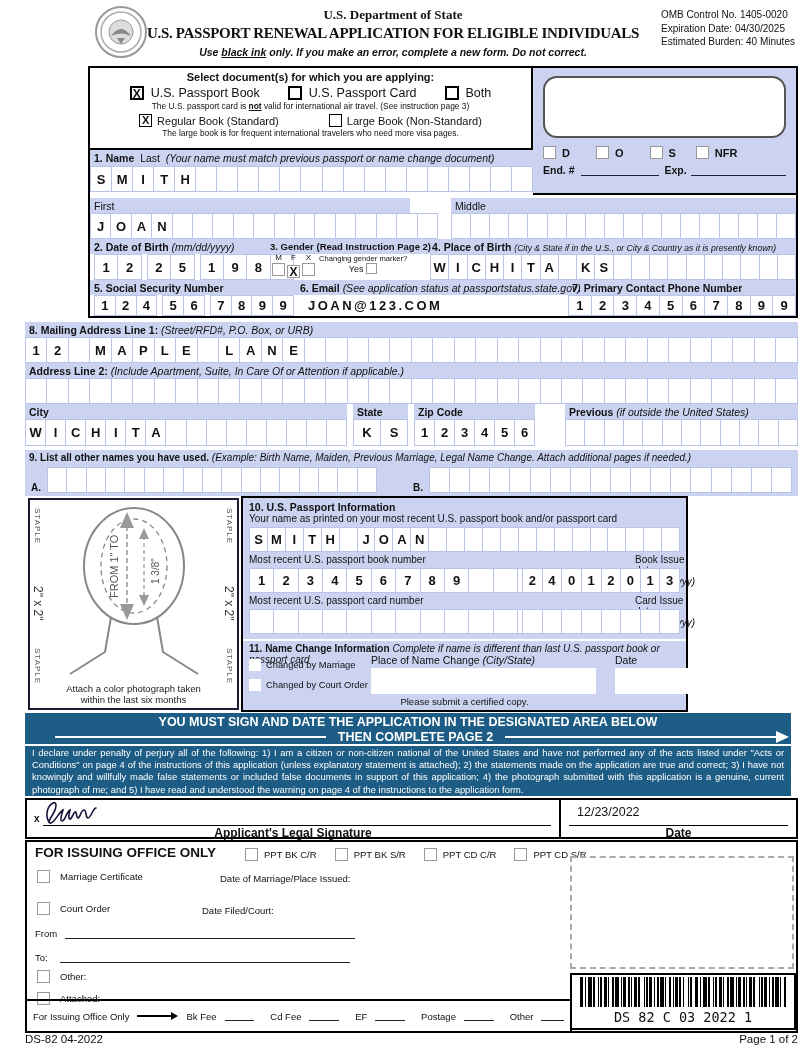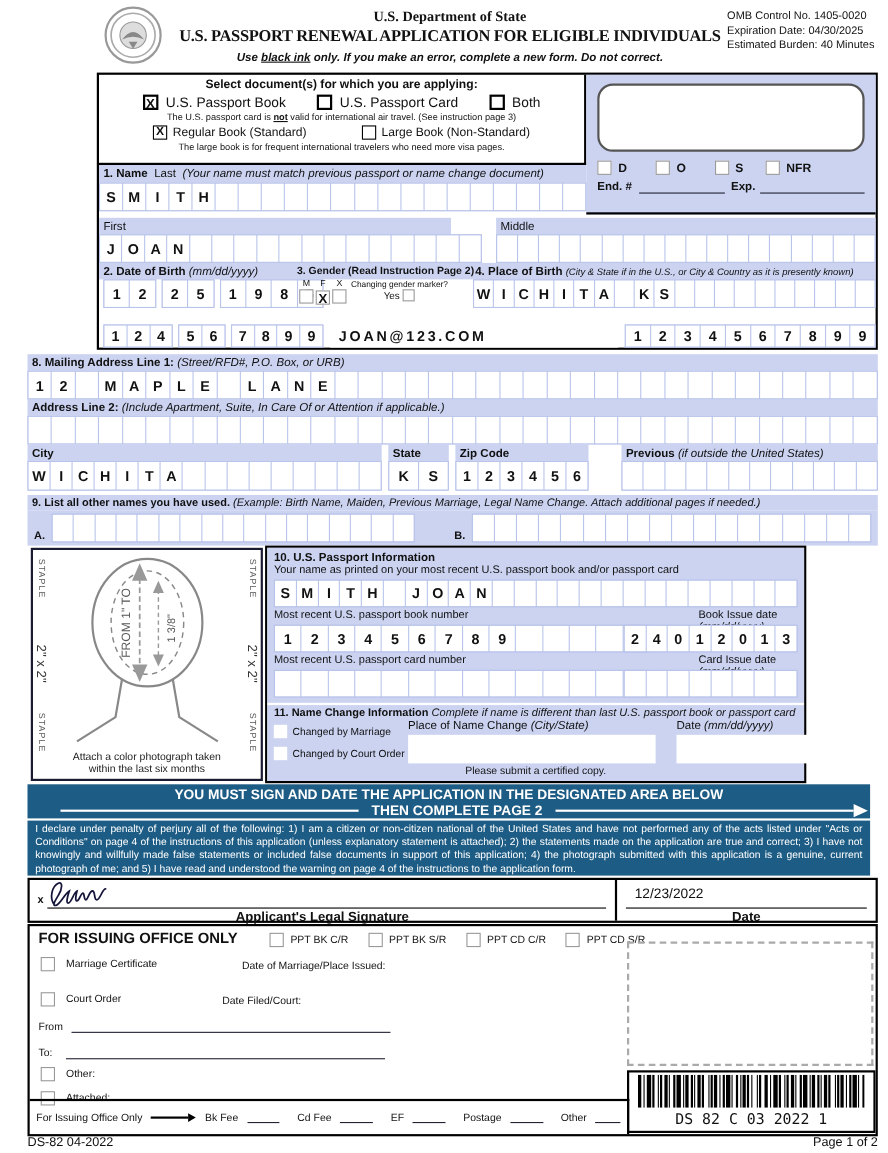--- a/index.html
+++ b/index.html
@@ -36,21 +36,21 @@
 
   <div class="abs" style="left:94px;top:5px;width:54px;height:54px;">
     <svg width="54" height="54" viewBox="0 0 54 54">
       <circle cx="27" cy="27" r="25" fill="none" stroke="#999" stroke-width="2"></circle>
       <circle cx="27" cy="27" r="20" fill="none" stroke="#aaa" stroke-width="1.5"></circle>
       <circle cx="27" cy="27" r="12" fill="#ddd" stroke="#999" stroke-width="1"></circle>
       <path d="M17 31 Q27 17 37 31 Q27 26 17 31 Z" fill="#888"></path>
       <path d="M23 33 h8 l-4 6 Z" fill="#888"></path>
     </svg>
   </div>
-  <div class="abs hdr-serif" style="left:154px;top:7px;width:510px;text-align:center;">
+  <div class="abs hdr-serif" style="left:138px;top:7px;width:510px;text-align:center;">
     <div class="b" style="font-size:13px;">U.S. Department of State</div>
     <div class="b" style="font-size:15px;margin-top:2px;letter-spacing:-0.3px;">U.S. PASSPORT RENEWAL APPLICATION FOR ELIGIBLE INDIVIDUALS</div>
     <div class="b i" style="font-size:10.5px;margin-top:4px;font-family:'Liberation Sans',sans-serif;">
       <span>Use </span><span class="u">black ink</span><span> only. If you make an error, complete a new form. Do not correct.</span>
     </div>
   </div>
   <div class="abs" style="left:661px;top:8px;width:144px;font-size:10px;line-height:13.5px;">
     <div>OMB Control No. 1405-0020</div>
     <div>Expiration Date: 04/30/2025</div>
     <div>Estimated Burden: 40 Minutes</div>
@@ -252,20 +252,25 @@
             <span class="comb-cell"></span>
             <span class="comb-cell"></span>
             <span class="comb-cell"></span>
             <span class="comb-cell"></span>
             <span class="comb-cell"></span>
             <span class="comb-cell"></span>
           </span>
         </div>
     </div>
 
+    <div class="abs band" style="left:0;top:212px;width:706px;height:15px;">
+      <span class="abs bandlab b" style="left:0;top:0;">5.  Social Security Number</span>
+      <span class="abs bandlab" style="left:206px;top:0;"><span class="b">6.  Email</span> <span class="i">(See application status at passportstatus.state.gov)</span></span>
+      <span class="abs bandlab b" style="left:478px;top:0;">7.  Primary Contact Phone Number</span>
+    </div>
     <div class="abs" style="left:4px;top:227px;width:200px;height:21px;">
       <div class="comb">
           <span class="comb-group" style="flex-grow: 3;">
             <span class="comb-cell">1</span>
             <span class="comb-cell">2</span>
             <span class="comb-cell">4</span>
           </span>
           <span class="comb-group" style="flex-grow: 2;">
             <span class="comb-cell">5</span>
             <span class="comb-cell">6</span>
@@ -538,21 +543,21 @@
       <path d="M80 104 L75 93 L85 93 Z" fill="#999"></path>
       <text transform="translate(54 96) rotate(-90)" font-size="11" fill="#555" font-family="Liberation Sans, sans-serif">FROM 1" TO</text>
       <text transform="translate(95 82) rotate(-90)" font-size="10" fill="#555" font-family="Liberation Sans, sans-serif">1 3/8"</text>
     </svg>
     <div class="abs" style="left:0;right:0;bottom:3px;text-align:center;font-size:9.5px;line-height:11px;color:#222;">
       <div>Attach a color photograph taken</div>
       <div>within the last six months</div>
     </div>
   </div>
 
-  <div class="abs" style="left:241px;top:496px;width:492px;height:216px;border:2px solid #000;background:#fff;">
+  <div class="abs" style="left:241px;top:496px;width:447px;height:216px;border:2px solid #000;background:#fff;">
     <div class="band" style="height:141px;padding:3px 6px;">
       <div class="b" style="font-size:10.5px;">10. U.S. Passport Information</div>
       <div style="font-size:10px;">Your name as printed on your most recent U.S. passport book and/or passport card</div>
       <div style="height:25px;margin-top:3px;">
           <div class="comb">
             <span class="comb-group" style="flex-grow: 24;">
               <span class="comb-cell">S</span>
               <span class="comb-cell">M</span>
               <span class="comb-cell">I</span>
               <span class="comb-cell">T</span>

